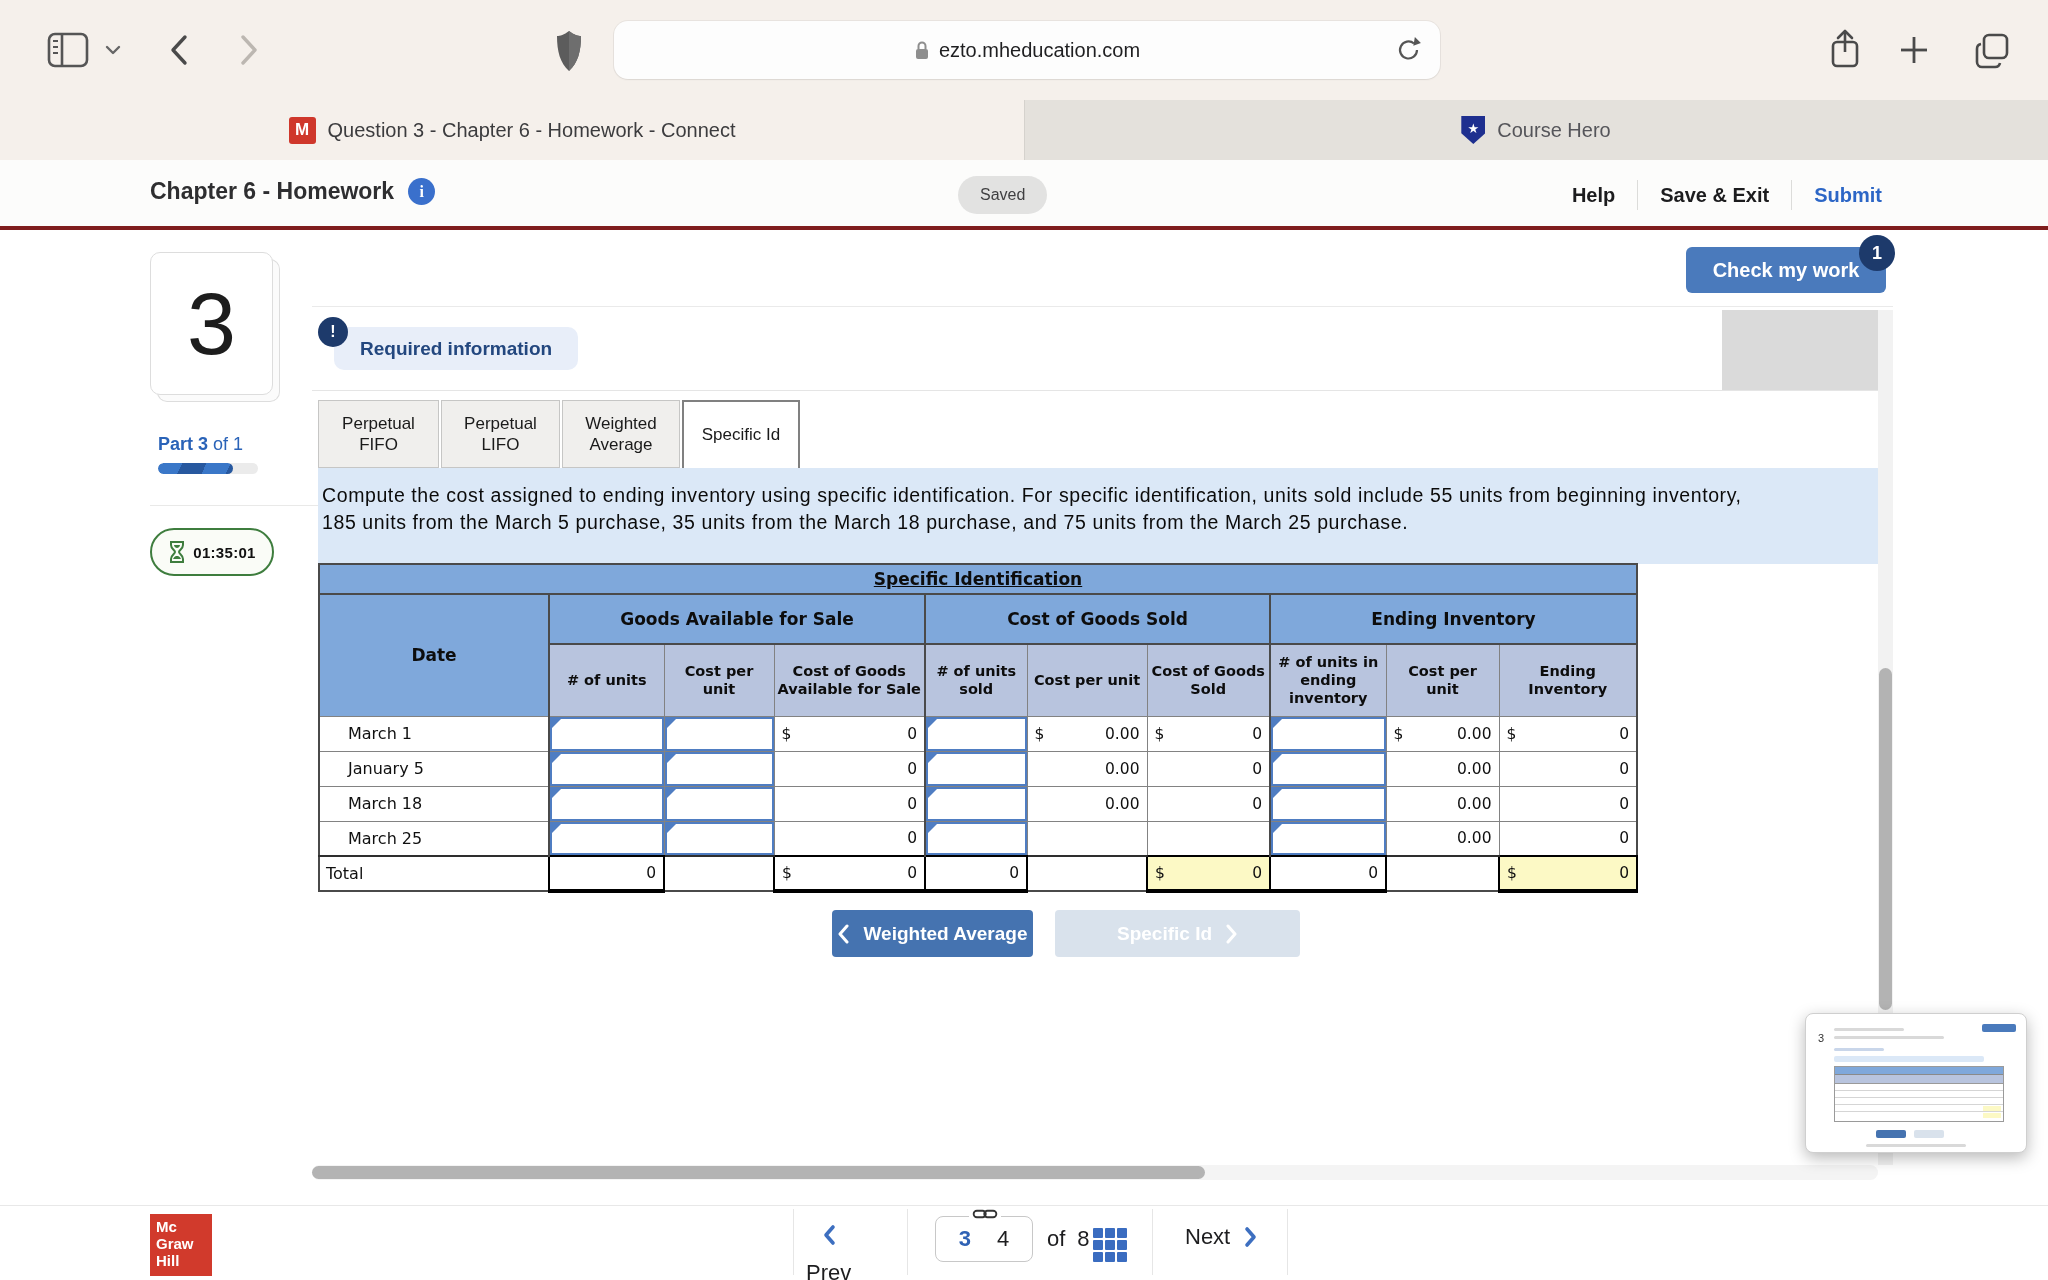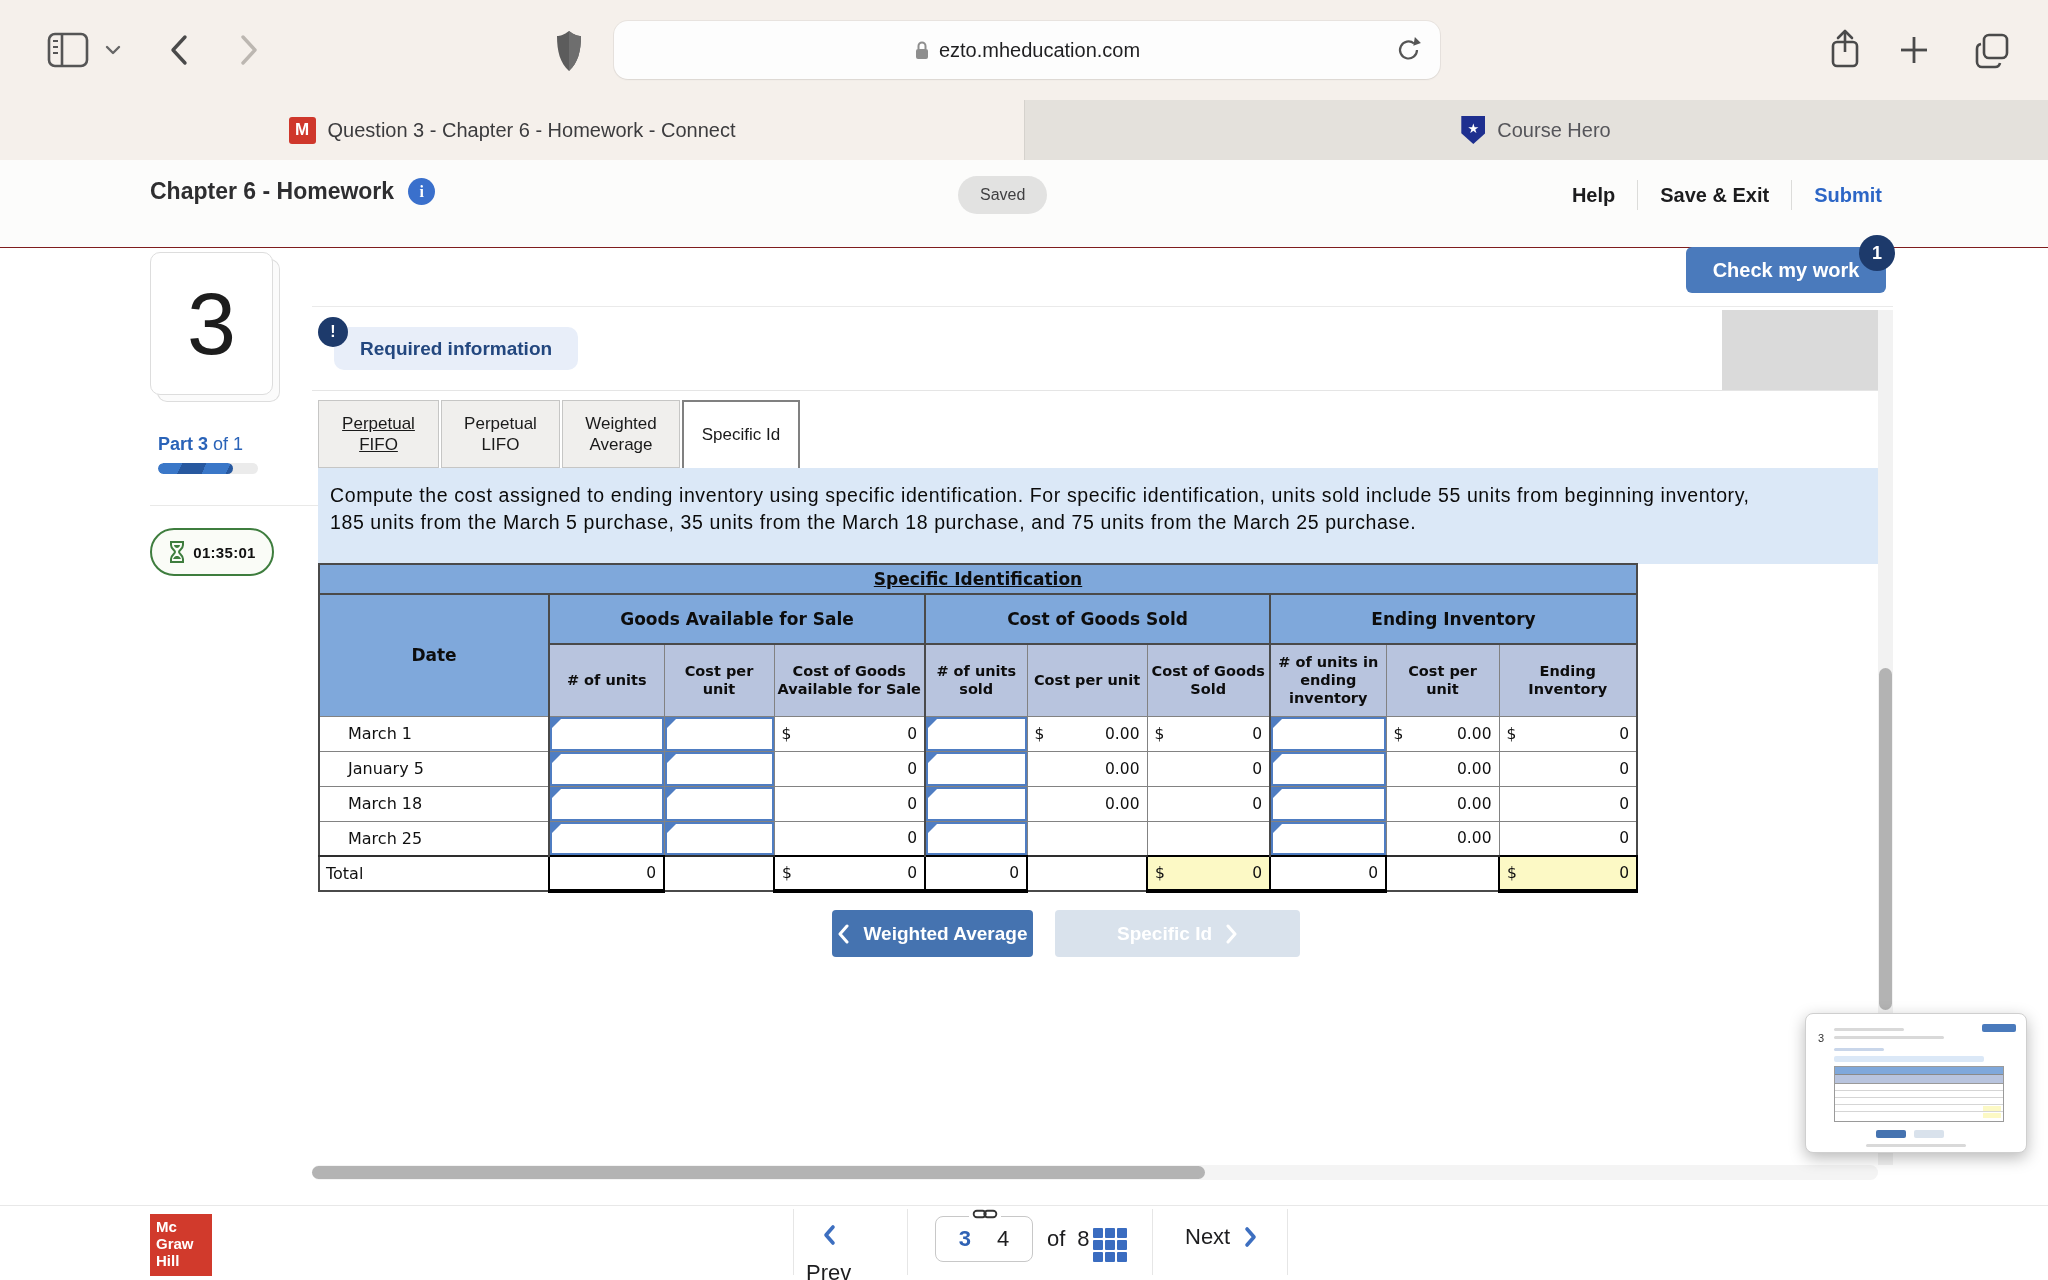--- a/index.html
+++ b/index.html
@@ -22,21 +22,21 @@
   #btab-inactive { left:1024px; width:1024px; background:#e4e1dc; box-shadow:inset 1px 0 0 #d5d2cd; }
   .btab .t-title { font-size:20px; color:#3c3c3e; }
   #btab-inactive .t-title { color:#55555a; }
   .favicon-m { width:27px; height:27px; background:#cf372b; border-radius:3px; color:#fff; font-weight:bold;
                font-size:17px; display:flex; align-items:center; justify-content:center; }
   .ch-shield { position:relative; width:24px; height:28px; background:#1e2f8f;
                clip-path:polygon(0 0,100% 0,100% 62%,50% 100%,0 62%); display:flex; align-items:center; justify-content:center; }
   .ch-shield span{ color:#fff; font-size:13px; line-height:1; margin-top:-3px;}
 
   
-  #pagehead { position:absolute; left:0; top:160px; width:2048px; height:88px; background:#fcfcfb; border-bottom:1px solid #7f1d1d; }
+  #pagehead { position:absolute; left:0; top:160px; width:2048px; height:70px; background:#fcfcfb; border-bottom:4px solid #7f1d1d; }
   #page-title { position:absolute; left:150px; top:18px; font-size:23px; font-weight:600; color:#2e2e30; display:flex; align-items:center; gap:14px;}
   .info-circ { width:27px; height:27px; border-radius:50%; background:#3a70cc; color:#fff; font-size:16px; font-weight:bold;
                display:flex; align-items:center; justify-content:center; font-family:"Liberation Serif",serif; }
   #saved-pill { position:absolute; left:958px; top:16px; height:38px; padding:0 22px; background:#e2e2e1; border-radius:19px;
                 display:flex; align-items:center; font-size:16px; color:#3f3f41; }
   #head-actions { position:absolute; right:166px; top:15px; display:flex; align-items:center; gap:22px; height:40px; }
   #head-actions .hlink { font-size:20px; font-weight:bold; color:#1c1c1e; }
   #head-actions .hlink.submit { color:#2c66c6; }
   #head-actions .vdiv { width:1px; height:30px; background:#dcdcda; }
 
@@ -73,21 +73,21 @@
               display:flex; align-items:center; font-size:19px; font-weight:bold; color:#23477f; }
   #req-badge { position:absolute; left:318px; top:317px; width:30px; height:30px; background:#1d3a6b; border-radius:50%;
                color:#fff; font-weight:bold; font-size:16px; display:flex; align-items:center; justify-content:center; }
 
   .qtab { position:absolute; top:400px; height:68px; background:#f0efed; border:1px solid #c6c6c5;
           display:flex; align-items:center; justify-content:center; text-align:center; font-size:17px; color:#1a1a1a;
           line-height:1.25; cursor:pointer; padding:0 6px; }
   .qtab.active { background:#fff; border:2px solid #808080; border-bottom:none; z-index:2; }
 
   #instruction { position:absolute; left:318px; top:468px; width:1560px; height:96px; background:#dbe8f7;
-                 padding:14px 12px; overflow:hidden; }
+                 padding:14px 4px; overflow:hidden; }
   #instruction .iline { white-space:nowrap; overflow:hidden; font-size:19.5px; letter-spacing:0.6px; color:#0b0b0b; line-height:1.38; }
 
   
   #invtable { position:absolute; left:318px; top:563px; border-collapse:collapse; table-layout:fixed;
               font-family:"DejaVu Sans", sans-serif; }
   #invtable th, #invtable td { border:1px solid #828282; overflow:hidden; }
   #invtable { border:2px solid #4a4a4a; }
   #invtable th { font-weight:bold; color:#0d0d0d; }
   #invtable .row-title th { height:30px; background:#7fa8db; font-size:17px; }
   #invtable .row-title th span { text-decoration:underline; }
@@ -278,21 +278,21 @@
     <button id="check-btn">Check my work</button>
     <div id="check-badge">1</div>
   </div>
 
   <div id="content-topline"></div>
   <div id="gray-corner"></div>
   <div id="req-underline"></div>
   <div id="req-pill">Required information</div>
   <div id="req-badge">!</div>
 
-  <div class="qtab" style="left:318px; width:121px;text-decoration:underline;">Perpetual FIFO</div>
+  <div class="qtab" style="left:318px; width:121px;">Perpetual FIFO</div>
   <div class="qtab" style="left:441px; width:119px;">Perpetual LIFO</div>
   <div class="qtab" style="left:562px; width:118px;">Weighted Average</div>
   <div class="qtab active" style="left:682px; width:118px;">Specific Id</div>
 
   <div id="instruction">
     <div class="iline">Compute the cost assigned to ending inventory using specific identification. For specific identification, units sold include 55 units from beginning inventory,</div>
     <div class="iline">185 units from the March 5 purchase, 35 units from the March 18 purchase, and 75 units from the March 25 purchase.</div>
   </div>
 
   <table id="invtable">

